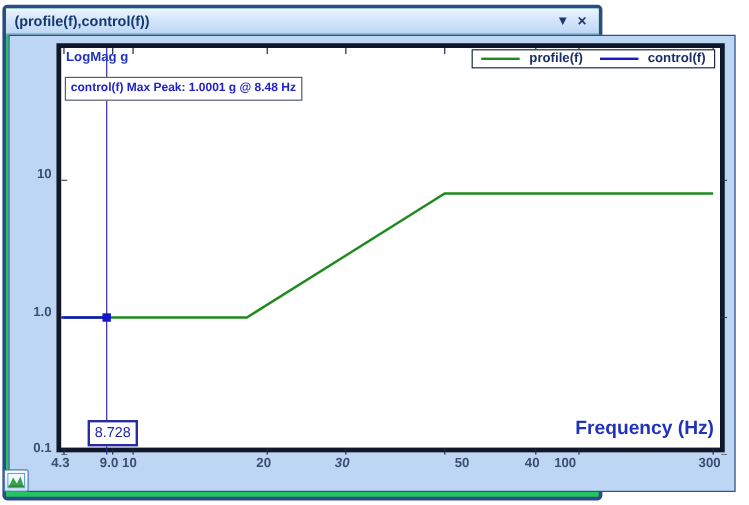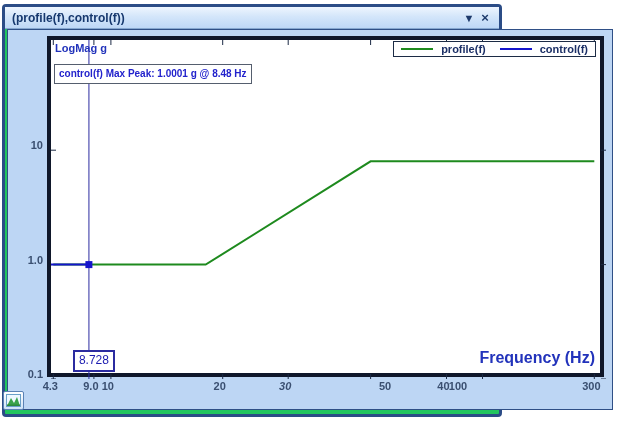--- a/index.html
+++ b/index.html
@@ -126,21 +126,21 @@
     </div>
 
     <div id="tick-layer">
         <div class="xtick" style="left: 42.322px;">4.3</div>
         <div class="xtick" style="left: 82.8788px; text-align: right;">9.0</div>
         <div class="xtick" style="left: 99.8818px;">10</div>
         <div class="xtick" style="left: 211.741px;">20</div>
         <div class="xtick" style="left: 277.174px; font-style: italic;">30</div>
         <div class="xtick" style="left: 377px;">50</div>
         <div class="xtick" style="left: 435.459px;">40</div>
-        <div class="xtick" style="left: 450px; text-align: center;">100</div>
+        <div class="xtick" style="left: 463px; text-align: center;">100</div>
         <div class="xtick" style="left: 583.329px;">300</div>
         <div class="ytick" style="top: 109.239px;">10</div>
         <div class="ytick" style="top: 223.619px;">1.0</div>
         <div class="ytick" style="top: 338px;">0.1</div>
       </div>
 
   </div>
 
   <div class="corner-icon">
     <svg width="15" height="13" viewBox="0 0 15 13">

